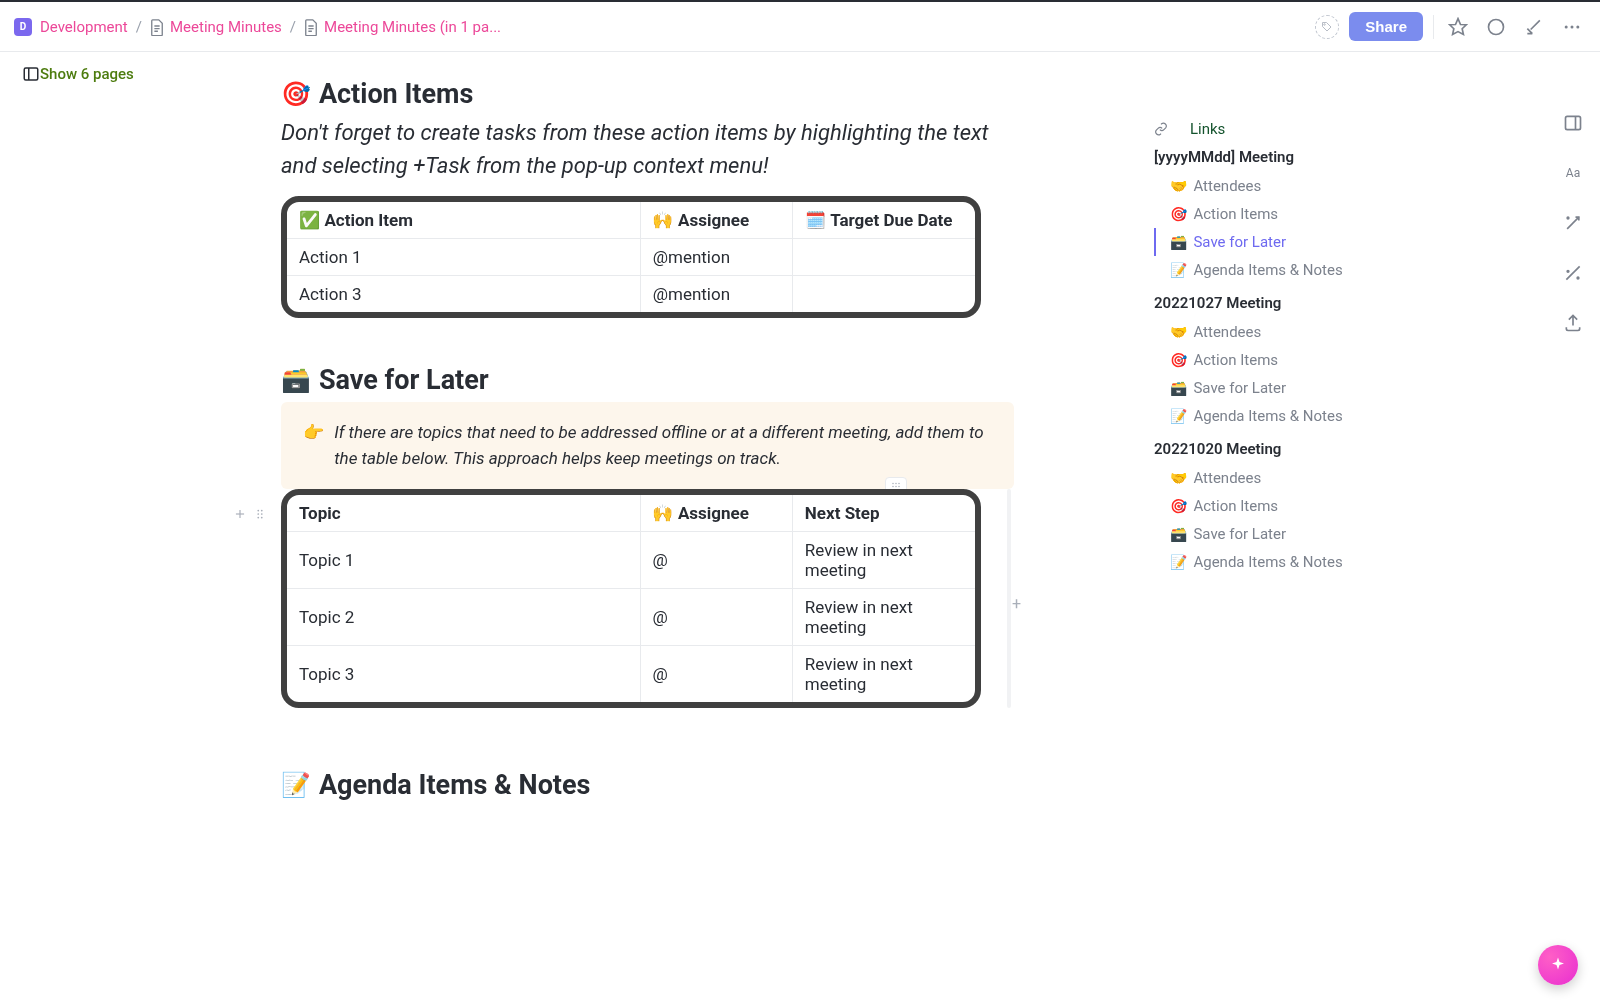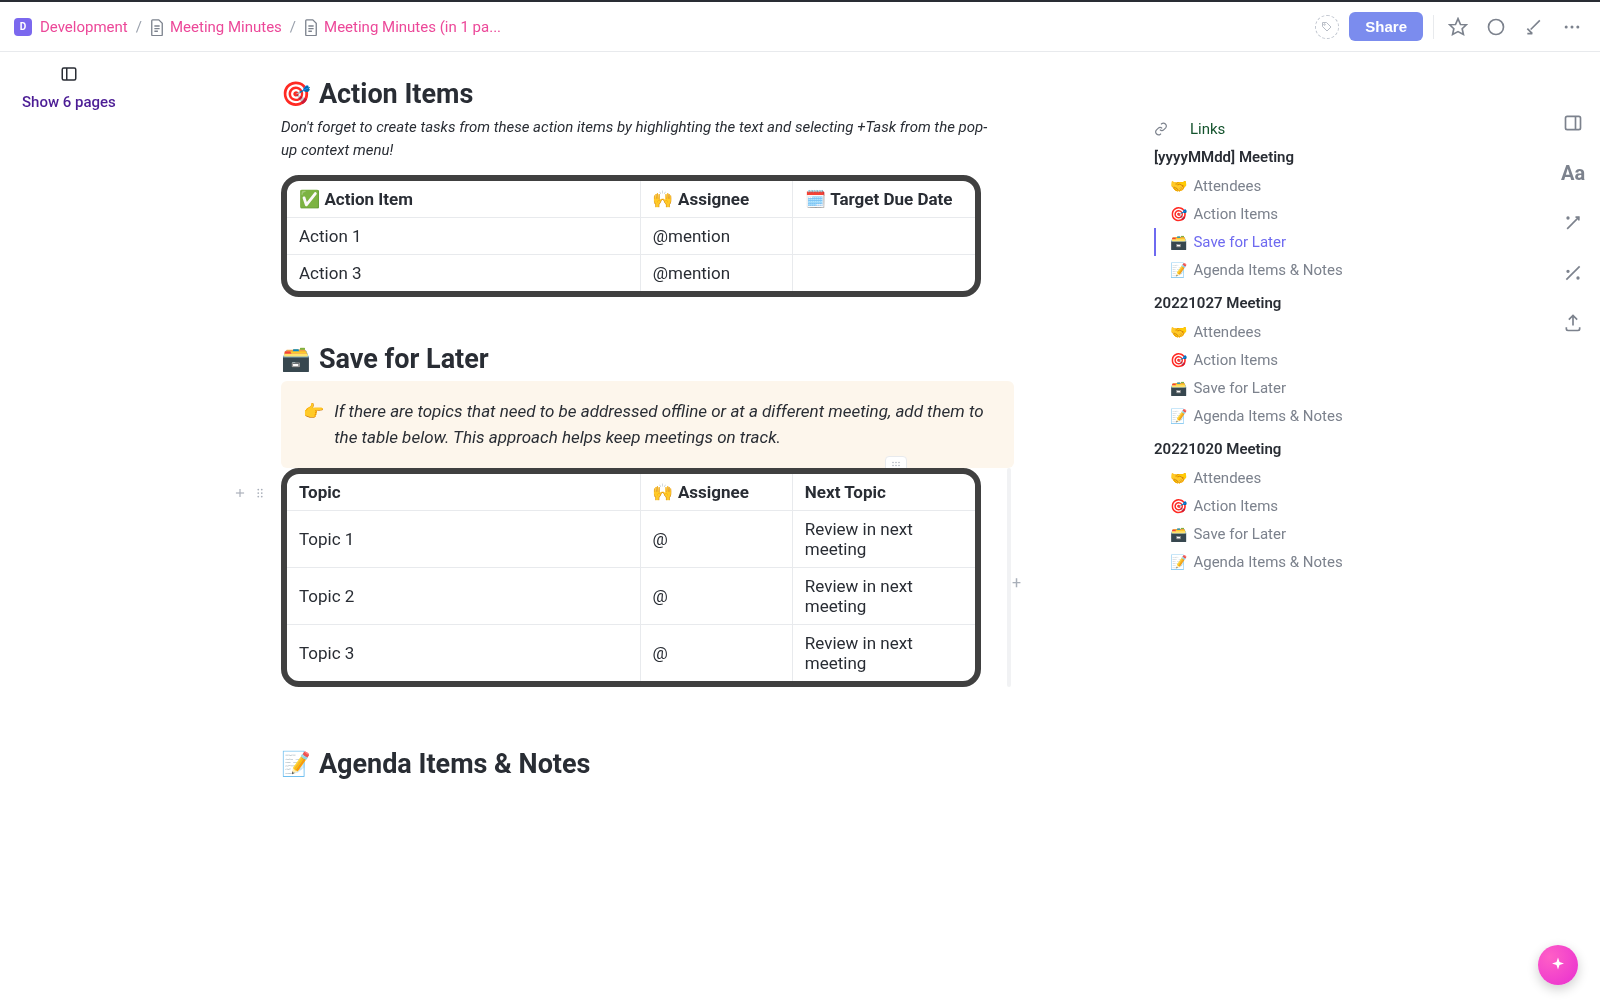--- a/index.html
+++ b/index.html
@@ -14,28 +14,28 @@
 .doc-icon { width: 14px; height: 16px; }
 .doc-icon svg { display:block; }
 .topbar-right { display: flex; align-items: center; gap: 10px; }
 .tag-circle { width: 24px; height: 24px; border: 1.5px dashed #c2c7d0; border-radius: 50%; display:flex; align-items:center; justify-content:center; }
 .share-btn { background: #7b8cee; color: #fff; border: none; border-radius: 6px; padding: 6px 16px; font-size: 15px; font-weight: 600; cursor: pointer; }
 .icon-btn { width: 28px; height: 28px; display: flex; align-items: center; justify-content: center; color: #7c828d; cursor: pointer; }
 .icon-btn svg { width: 20px; height: 20px; }
 .vdiv { width:1px; height:24px; background:#e8eaed; }
 
 
-.left-rail { position: absolute; top: 65px; left: 22px; display: flex; align-items: center; gap: 10px; font-size: 15px; color: #4c1d95; font-weight: 500; flex-direction: column; }
+.left-rail { position: absolute; top: 65px; left: 22px; display: flex; align-items: center; font-size: 15px; color: #4d7c0f; font-weight: 500; }
 .left-rail svg { width: 18px; height: 18px; }
 
 
 .content { position: absolute; left: 281px; top: 78px; width: 718px; }
 h2.sect { font-size: 27px; font-weight: 700; display: flex; align-items: center; gap: 8px; margin-bottom: 6px; }
 .emoji { font-size: 24px; }
-.subnote { font-size: 15px; font-style: italic; color: #292d34; line-height: 1.5; margin-bottom: 14px; }
+.subnote { font-size: 22px; font-style: italic; color: #292d34; line-height: 1.5; margin-bottom: 14px; }
 
 .tbl { width: 700px; border: 6px solid #404040; border-radius: 18px; border-collapse: separate; border-spacing: 0; margin-bottom: 46px; position:relative; }
 .tbl th, .tbl td { border-right: 1px solid #e8eaed; border-bottom: 1px solid #e8eaed; padding: 8px 12px; text-align: left; font-size: 17px; }
 .tbl th { font-weight: 700; }
 .tbl tr:last-child td { border-bottom: none; }
 .tbl th:last-child, .tbl td:last-child { border-right: none; }
 .col-a { width: 362px; }
 .col-b { width: 154px; }
 .col-c { width: 185px; }
 
@@ -56,21 +56,21 @@
 .outline .links-h { color: #14532d; font-size: 15px; display:flex; align-items:center; gap:22px; margin-bottom:10px; }
 .outline .sec { font-weight:600; color:#292d34; margin: 10px 0 6px; }
 .outline .item { color:#7c828d; padding:5px 0 5px 16px; display:flex; align-items:center; gap:6px; font-size:15px; }
 .outline .item.active { color:#6e6af0; border-left:2px solid #6e6af0; padding-left:14px; margin-left:-0px; }
 .outline .item .ie{ font-size:14px; }
 
 
 .toolstrip { position: absolute; right: 16px; top: 112px; display:flex; flex-direction:column; gap:28px; color:#7c828d; }
 .toolstrip .ts { width:22px; height:22px; display:flex; align-items:center; justify-content:center; cursor:pointer; }
 .toolstrip .ts svg { width:20px; height:20px; }
-.ts-text { font-size:20px; font-weight:700; }
+.ts-text { font-size:12px; font-weight:400; }
 
 
 .fab { position:absolute; right:22px; bottom:22px; width:40px; height:40px; border-radius:50%; background: radial-gradient(circle at 30% 30%, #ff5fc6, #e82ed1); display:flex; align-items:center; justify-content:center; color:#fff; box-shadow:0 4px 12px rgba(0,0,0,0.2); }
 .fab svg{width:18px;height:18px;}
 
 .spacer { height: 54px; }
 </style>
 </head>
 <body>
 
@@ -203,21 +203,21 @@
           <circle cx="6" cy="15" r="1.5"></circle>
           <circle cx="12" cy="15" r="1.5"></circle>
           <circle cx="18" cy="15" r="1.5"></circle>
         </svg>
       </div>
     <table class="tbl" style="margin-bottom:7px">
       <thead>
           <tr>
         <th class="col-a"><span>Topic</span></th>
         <th class="col-b"><span>🙌</span> <span>Assignee</span></th>
-        <th class="col-c"><span>Next Topic</span></th>
+        <th class="col-c"><span>Next Step</span></th>
       </tr>
         </thead>
       <tbody id="sl-body">
           <tr>
             <td>Topic 1</td>
             <td>@</td>
             <td>Review in next meeting</td>
           </tr>
           <tr>
             <td>Topic 2</td>

